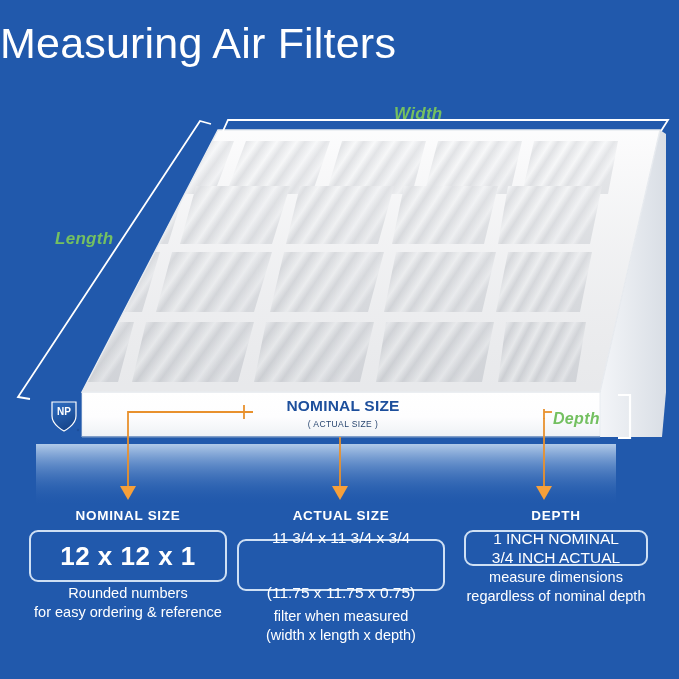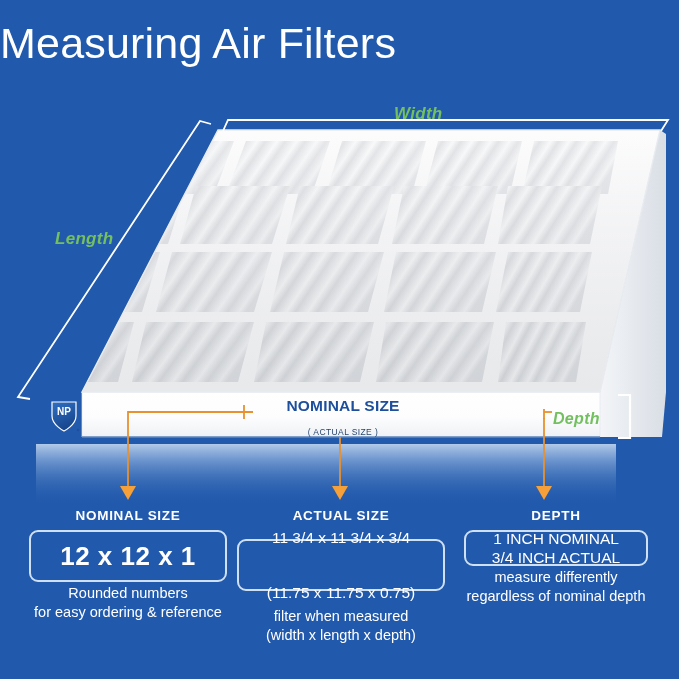--- a/index.html
+++ b/index.html
@@ -66,21 +66,21 @@
     color: #1d4f9c;
     font-size: 15.5px;
     font-weight: bold;
     letter-spacing: 0.2px;
     white-space: nowrap;
   }
   #nominal-sub {
     color: #28456f;
     font-size: 8.5px;
     letter-spacing: 0.4px;
-    margin-top: 14px;
+    margin-top: 6px;
     white-space: nowrap;
   }
 
   
   .col {
     position: absolute;
     top: 508px;
     text-align: center;
     color: #ffffff;
   }
@@ -314,18 +314,18 @@
     </div>
   </div>
 
   <div class="col" id="col-depth">
     <div class="col-head">DEPTH</div>
     <div class="col-box" id="box-depth">
       <span class="mid-val">1 INCH NOMINAL</span>
       <span class="mid-val">3/4 INCH ACTUAL</span>
     </div>
     <div class="col-cap">
-      <span class="cap-line">measure differently</span>
+      <span class="cap-line">measure dimensions</span>
       <span class="cap-line">regardless of nominal depth</span>
     </div>
   </div>
 
 </div>
 
 </body></html>

